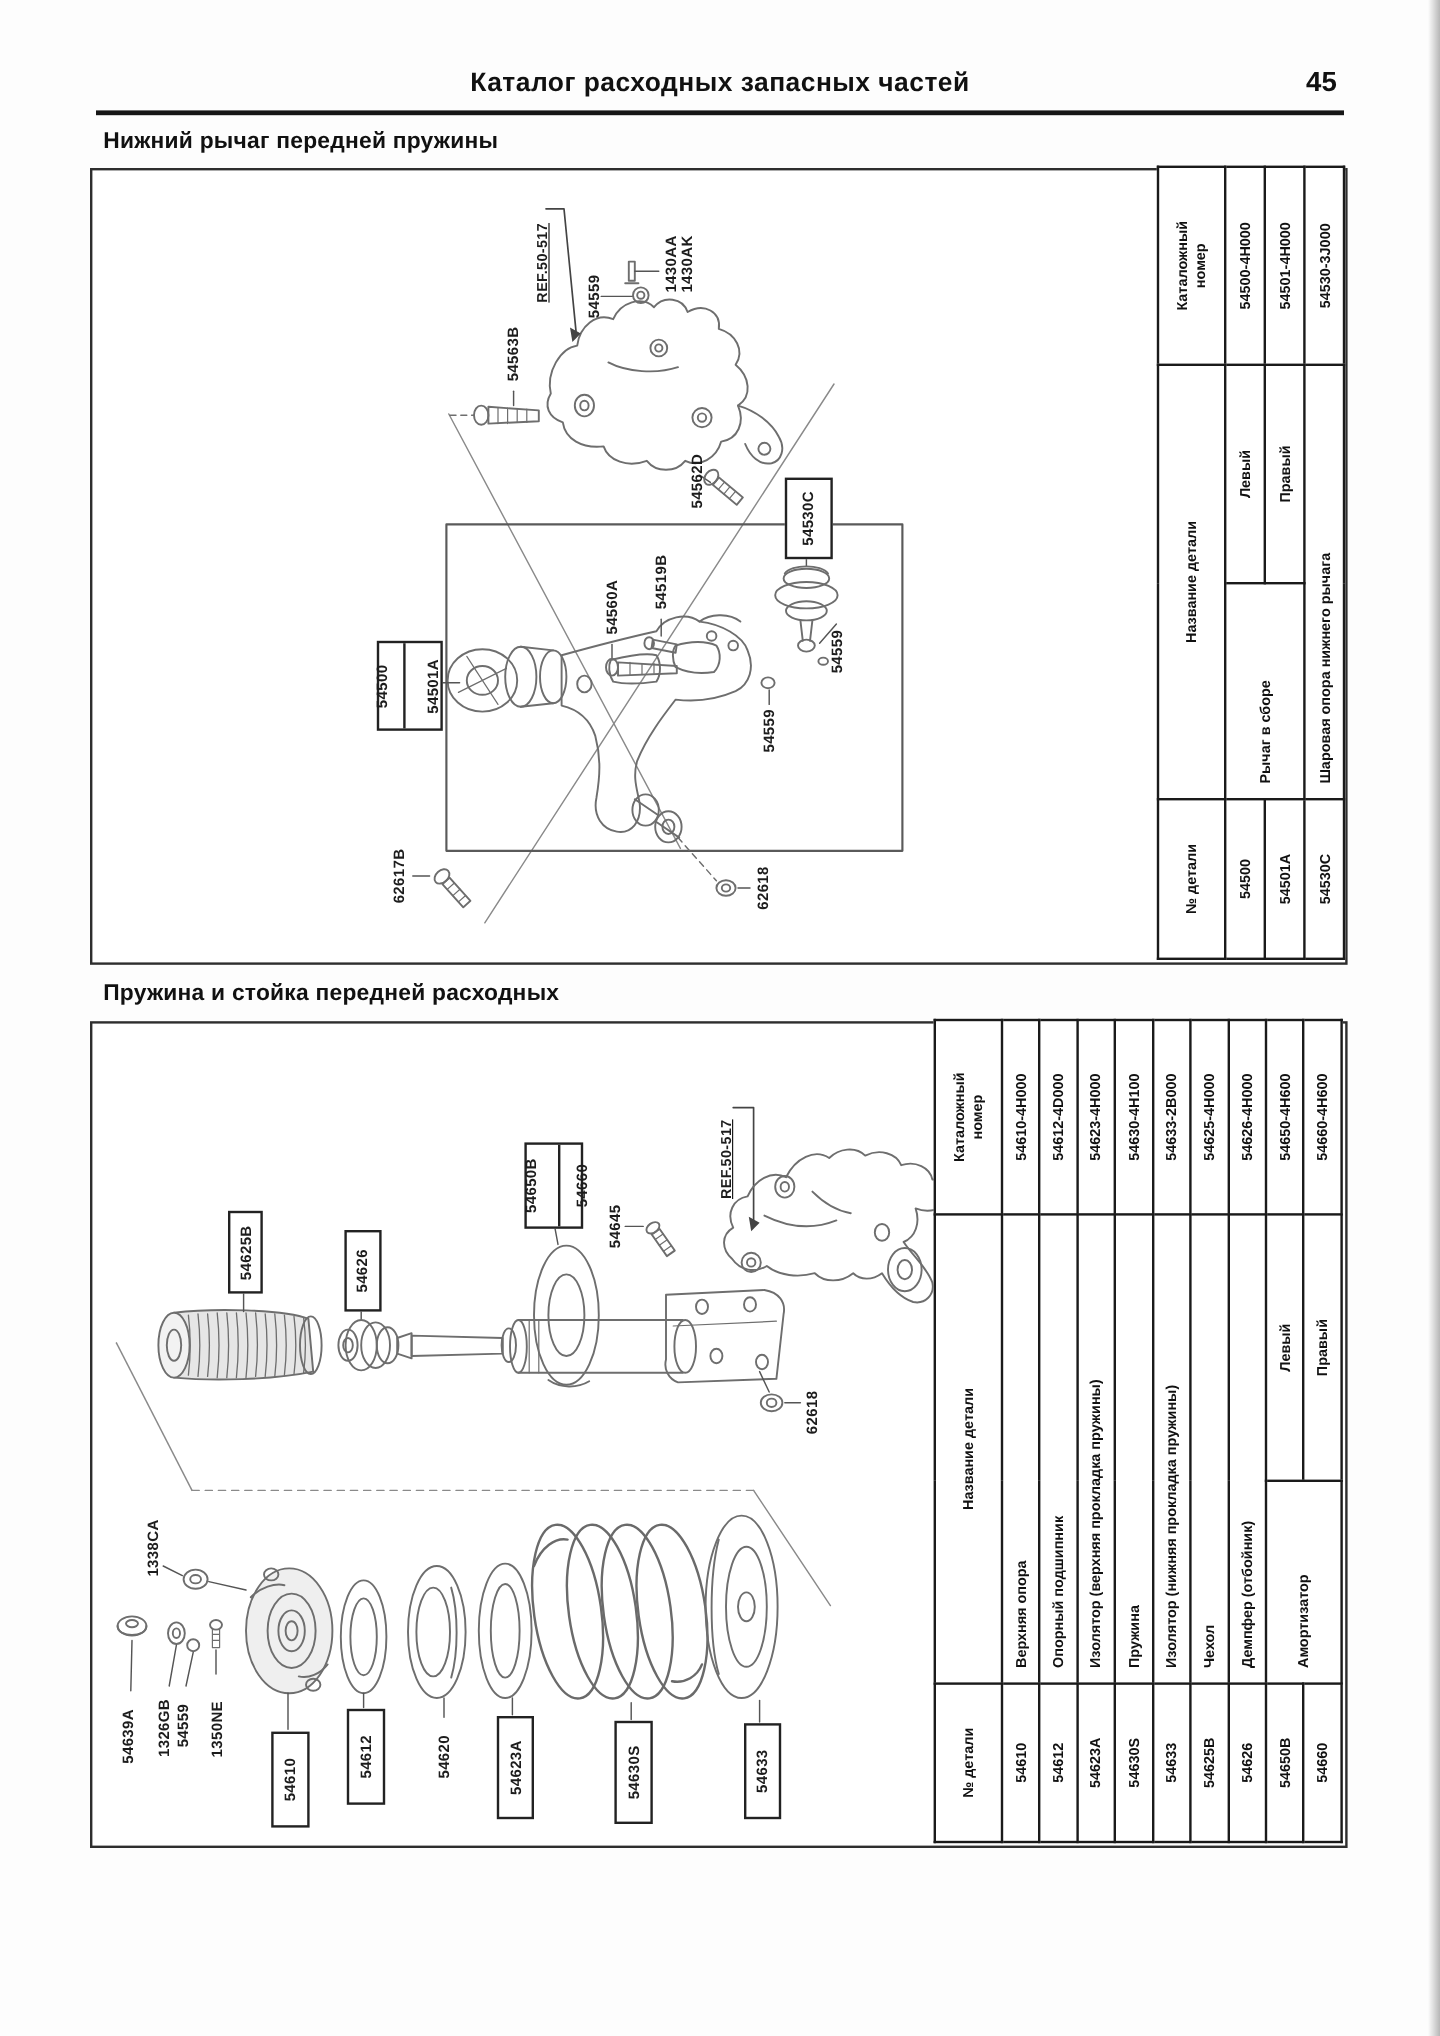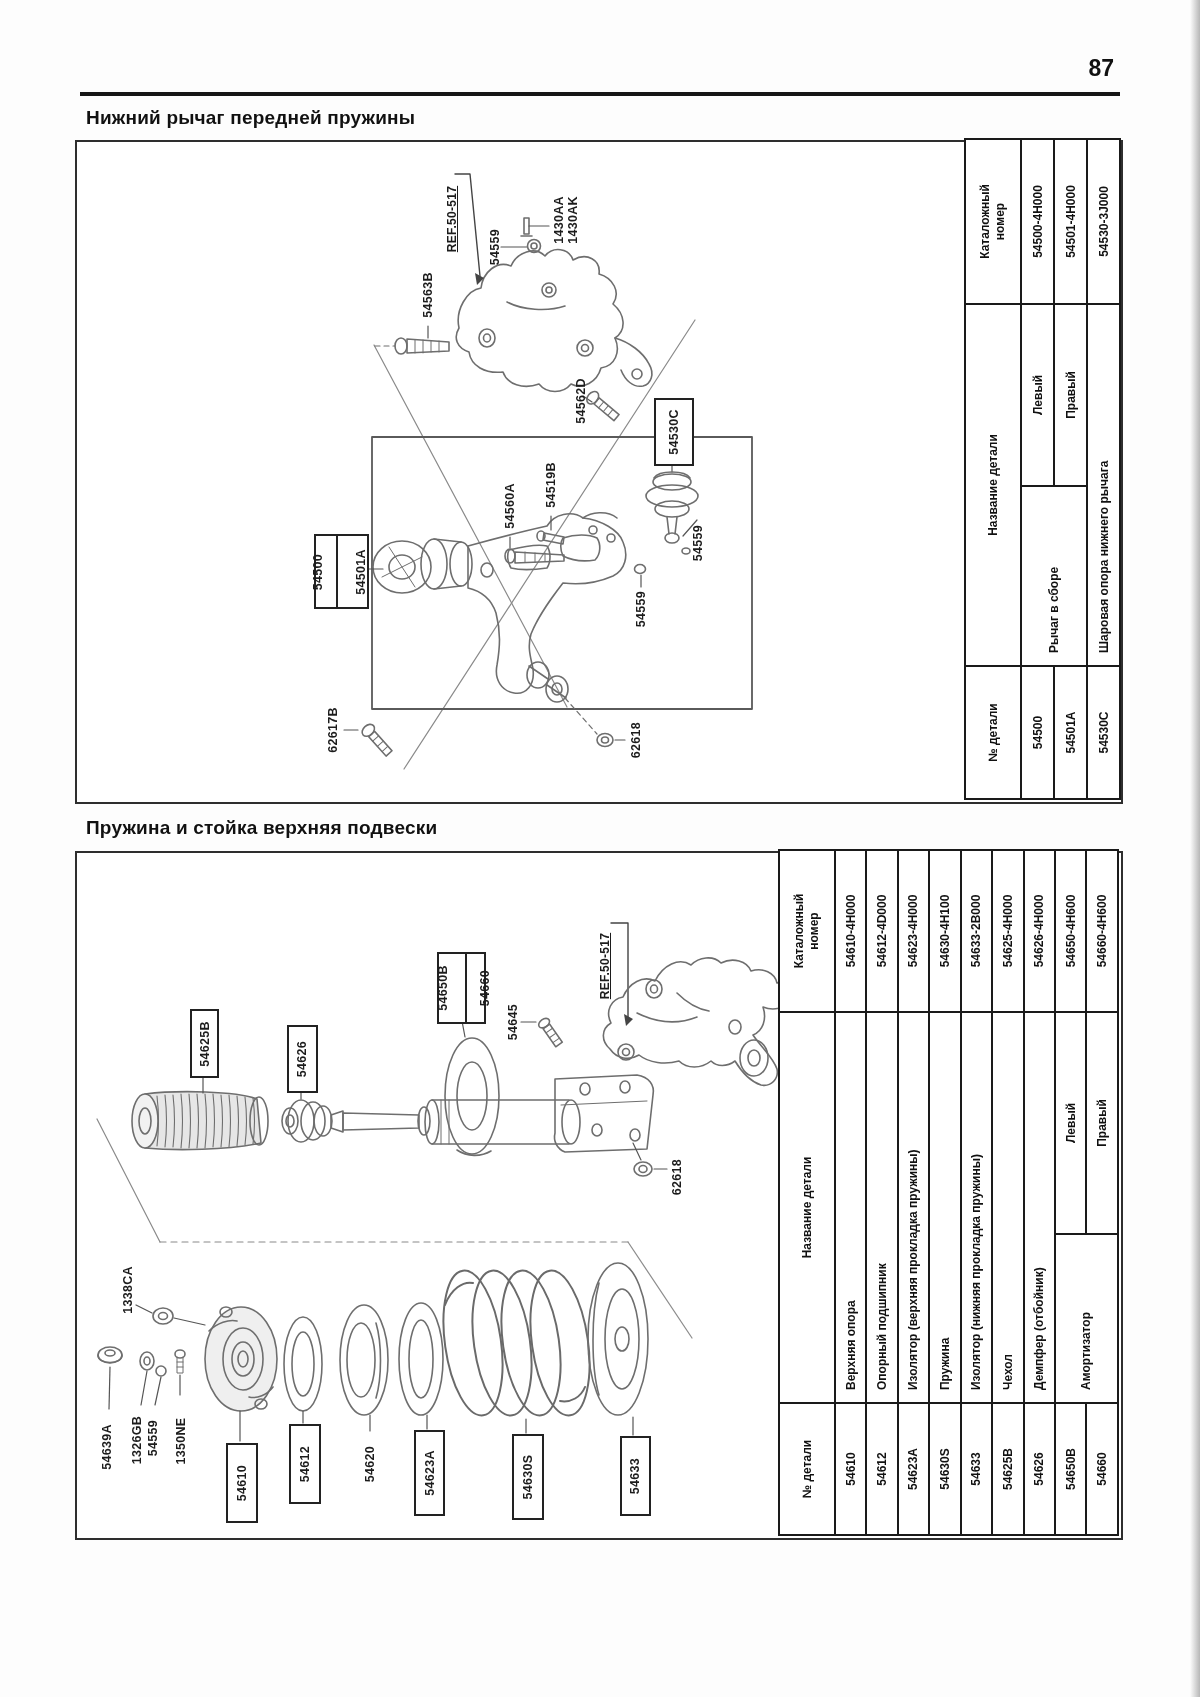--- a/index.html
+++ b/index.html
@@ -31,21 +31,22 @@
   .rot th,.rot td{border:2px solid #1a1a1a;font-size:12px;font-weight:700;color:#111;
         text-align:center;vertical-align:middle;padding:0;overflow:hidden;}
   .rot td.name{text-align:left;padding-left:12px;}
   .wrap{display:inline-block;width:88px;line-height:1.25;}
 </style>
 </head>
 <body>
 
 <div class="page">
 
-  <div class="hdr-num">87</div>
+  <div class="hdr-title">Каталог расходных запасных частей</div>
+  <div class="hdr-num">45</div>
   <div class="hdr-rule"></div>
 
   <div class="sec-title" style="top:107px">Нижний рычаг передней пружины</div>
 
   <div class="fig-box" style="top:140px;height:660px">
     <svg width="1039" height="655" viewBox="0 0 1039 655">
       <g fill="none" stroke="#6e6e6e" stroke-width="1.6" stroke-linecap="round" stroke-linejoin="round">
 
         <path d="M 618,178 L 327,627" stroke="#8a8a8a" stroke-width="1.2"></path>
         <path d="M 297,203 L 490,565" stroke="#8a8a8a" stroke-width="1.2"></path>
@@ -195,21 +196,21 @@
       </tr>
       <tr style="height:33px">
         <td>54530C</td>
         <td colspan="2" class="name">Шаровая опора нижнего рычага</td>
         <td>54530-3J000</td>
       </tr>
     </tbody>
       </table>
   </div>
 
-  <div class="sec-title" style="top:817px">Пружина и стойка верхняя подвески</div>
+  <div class="sec-title" style="top:817px">Пружина и стойка передней расходных</div>
 
   <div class="fig-box" style="top:851px;height:685px">
     <svg width="1039" height="680" viewBox="0 0 1039 680">
       <g fill="none" stroke="#6e6e6e" stroke-width="1.6" stroke-linecap="round" stroke-linejoin="round">
 
         <path d="M 20,266 L 83,389" stroke="#8a8a8a" stroke-width="1.2"></path>
         <path d="M 83,389 L 551,389" stroke="#8a8a8a" stroke-width="1.2" stroke-dasharray="6 5"></path>
         <path d="M 551,389 L 615,485" stroke="#8a8a8a" stroke-width="1.2"></path>
 
         <path d="M 68,241 C 100,237 160,238 180,246 L 184,290 C 150,297 100,298 68,295 Z" fill="#e6e6e6"></path>

